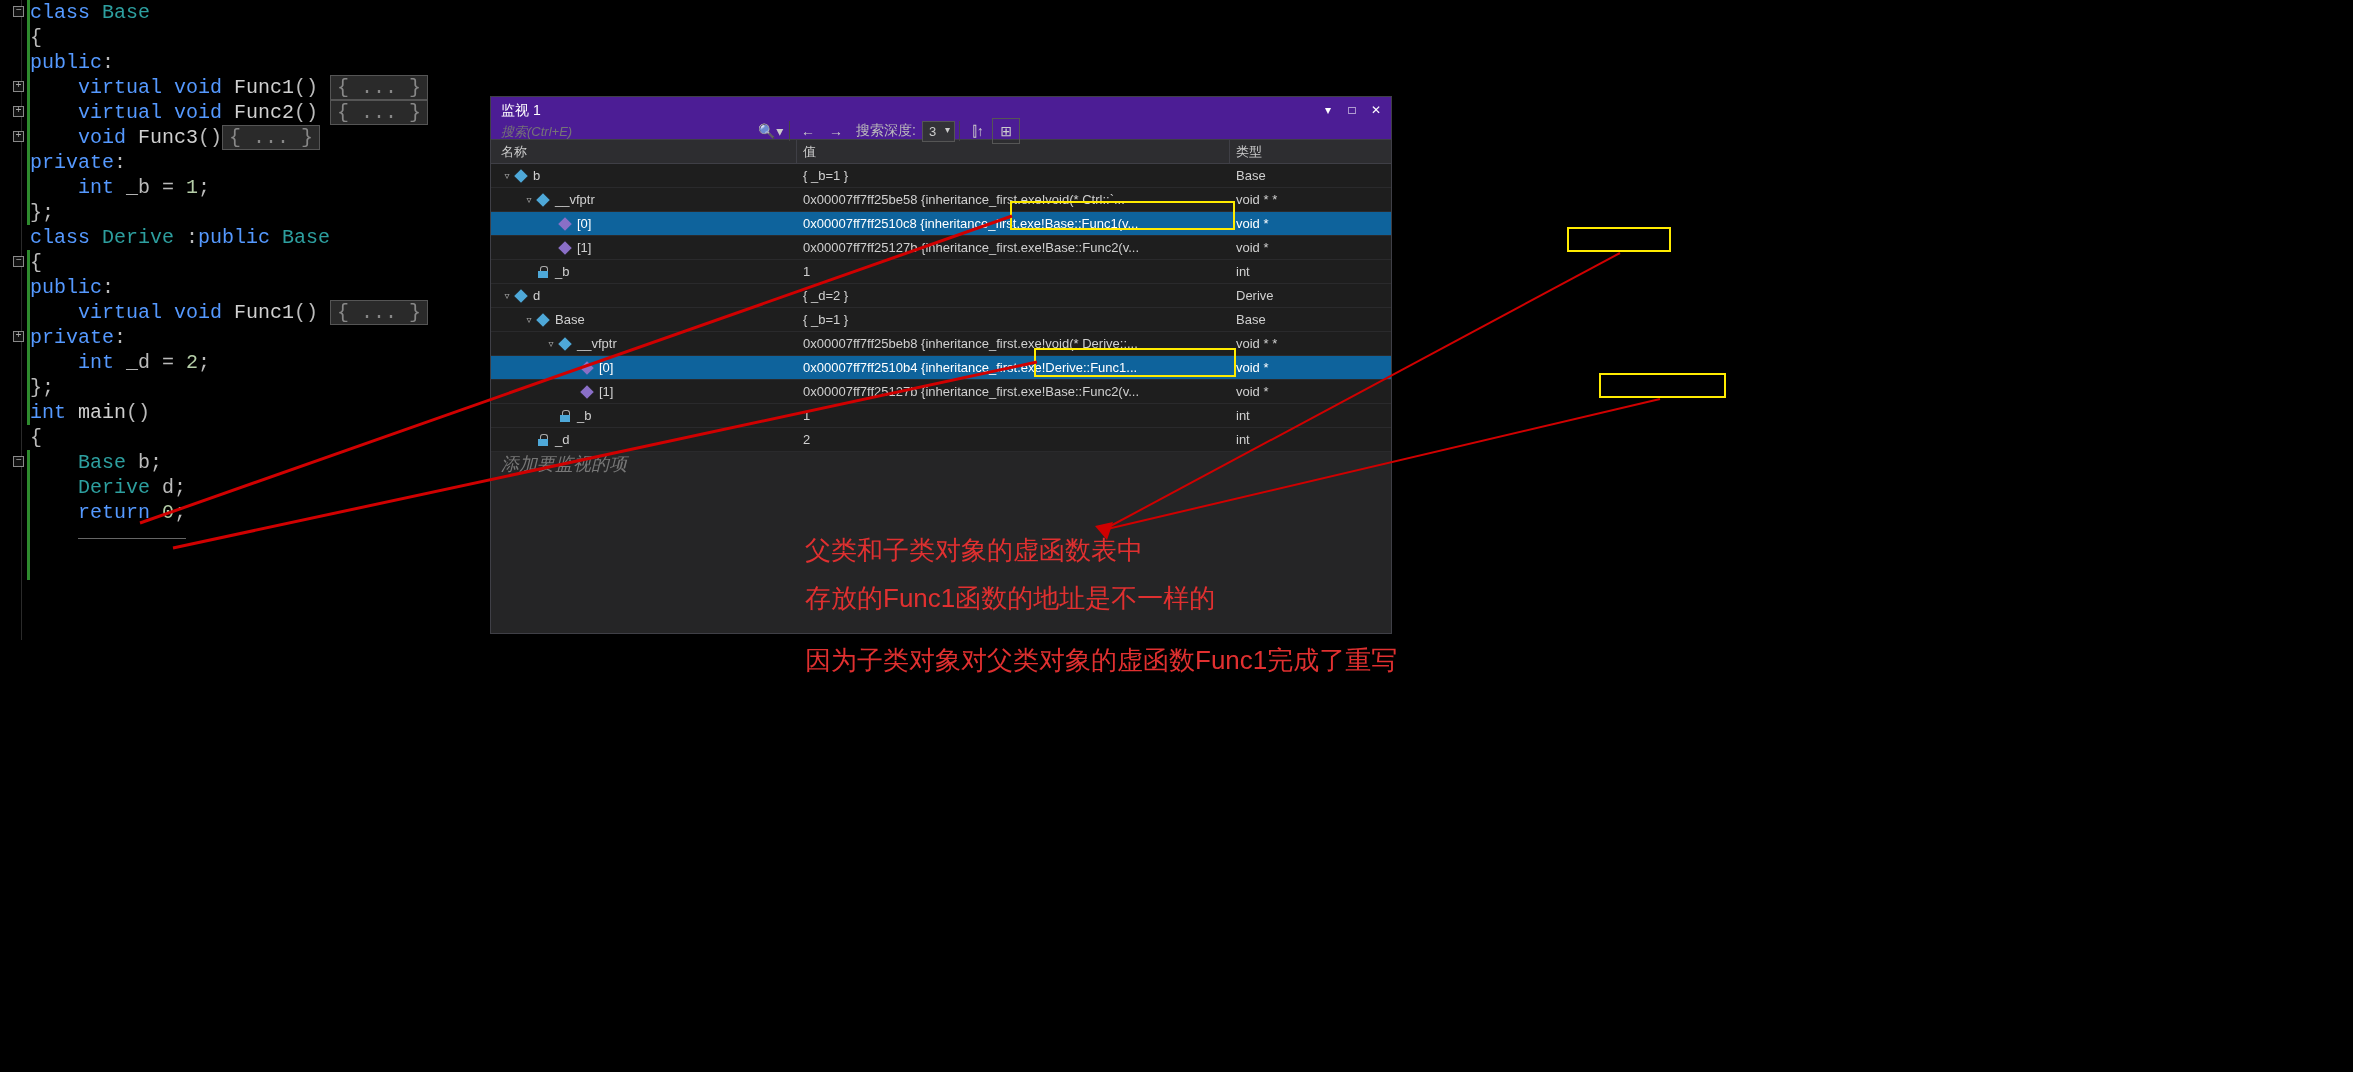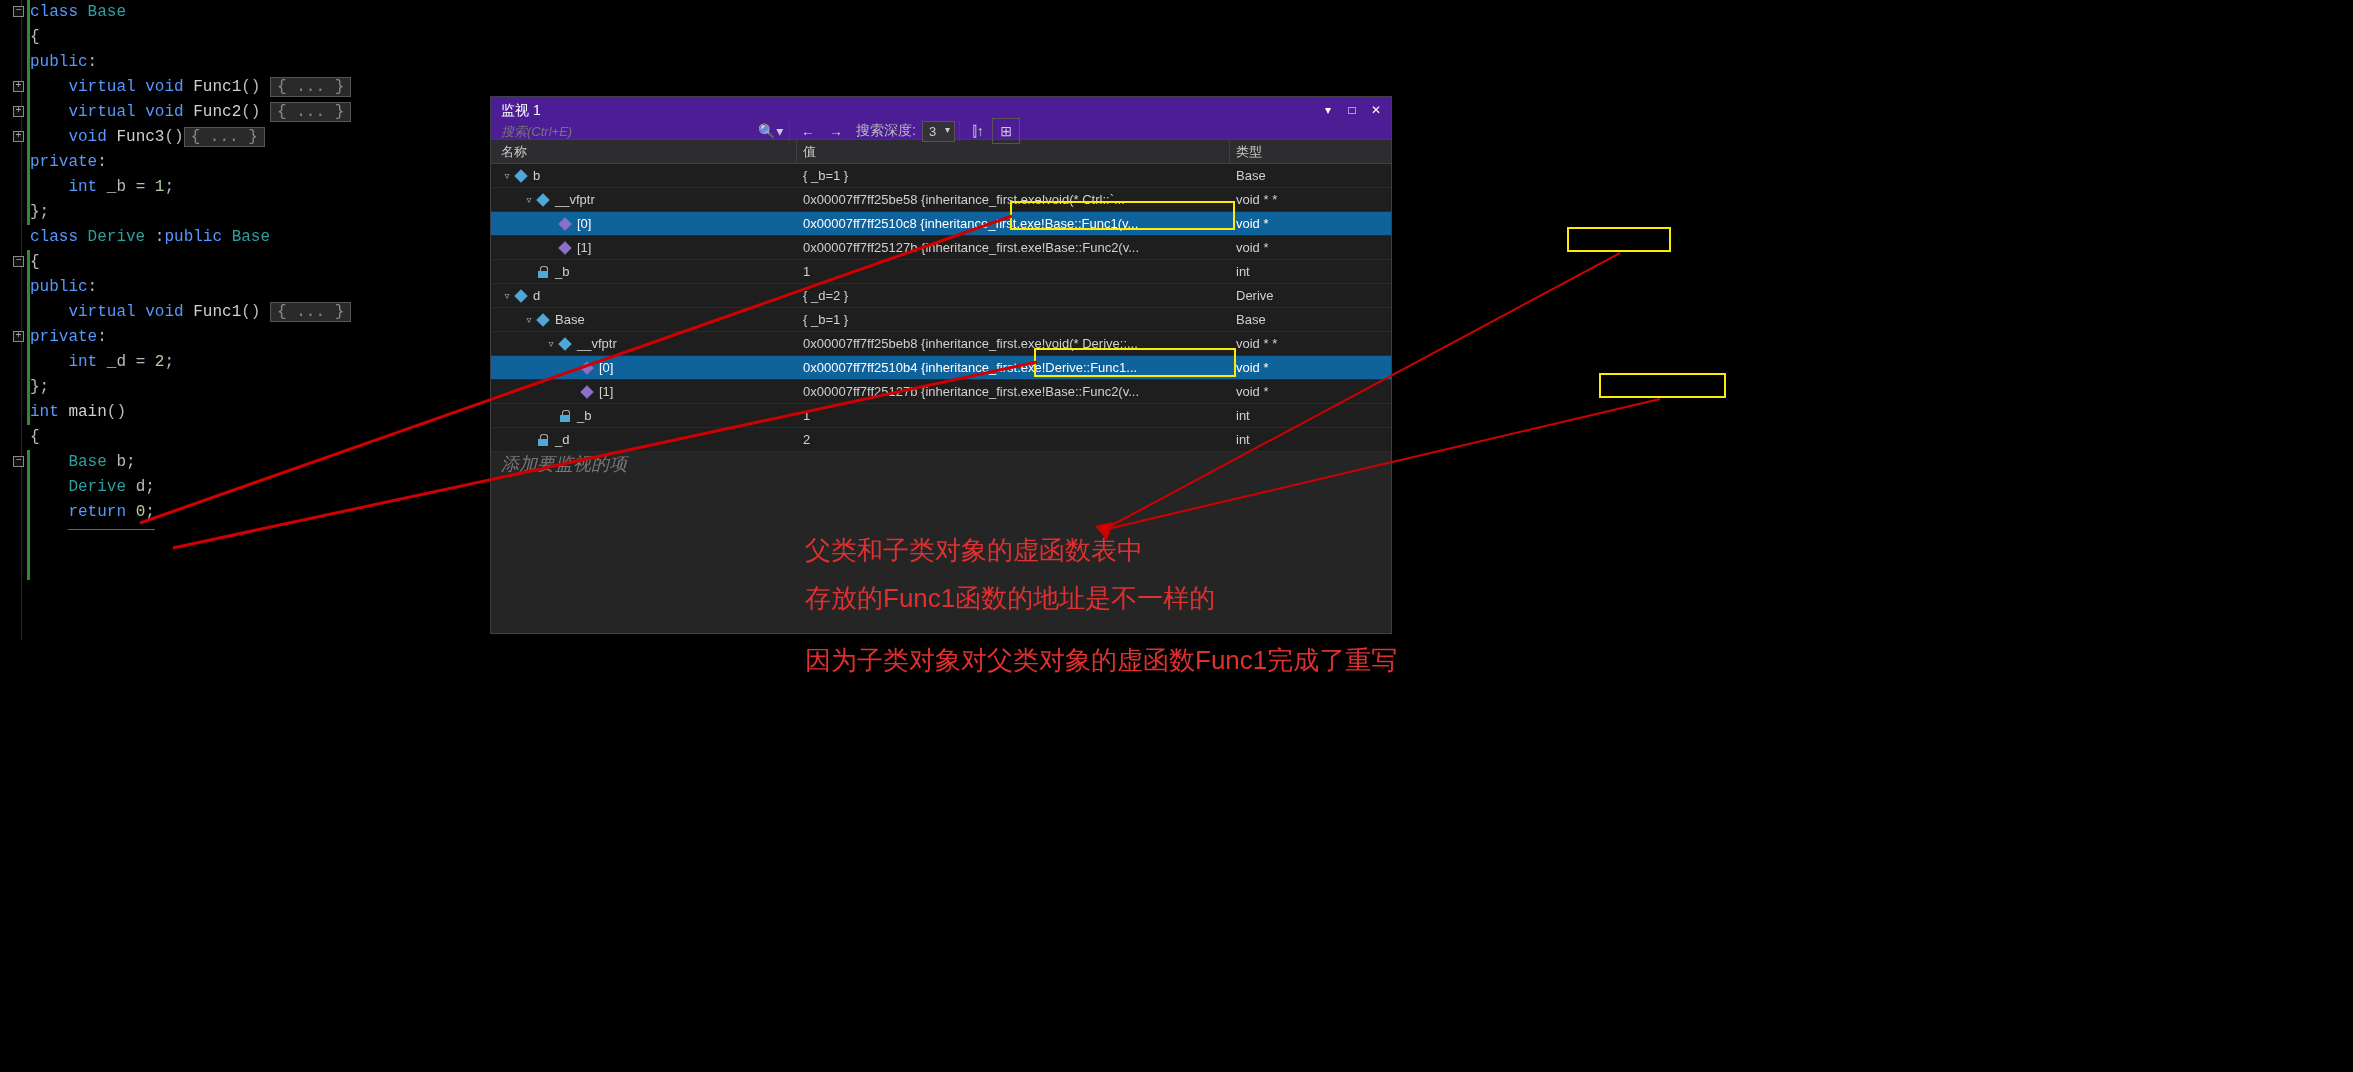--- a/index.html
+++ b/index.html
@@ -44,36 +44,36 @@
   line-height: 8px;
   text-align: center;
   cursor: pointer;
 }
 .code-lines {
   position: absolute;
   left: 30px;
   top: 0;
   white-space: pre;
   line-height: 25px;
-  font-size: 16px;
+  font-size: 20px;
 }
 .kw { color: #5599ff; }
 .type { color: #2d9f9f; }
 .func { color: #d0d0d0; }
 .punct { color: #bbb; }
 .num { color: #b5cea8; }
 .comment-box {
   background: #2a2a2a;
   border: 1px solid #555;
   padding: 0 6px;
   color: #888;
 }
 .ret-underline {
   border-bottom: 1px solid #666;
-  padding-bottom: 8px;
+  padding-bottom: 14px;
 }
 .green-bar {
   position: absolute;
   left: 27px;
   width: 3px;
   background: #2e8b2e;
 }
 
 
 .watch-window {

